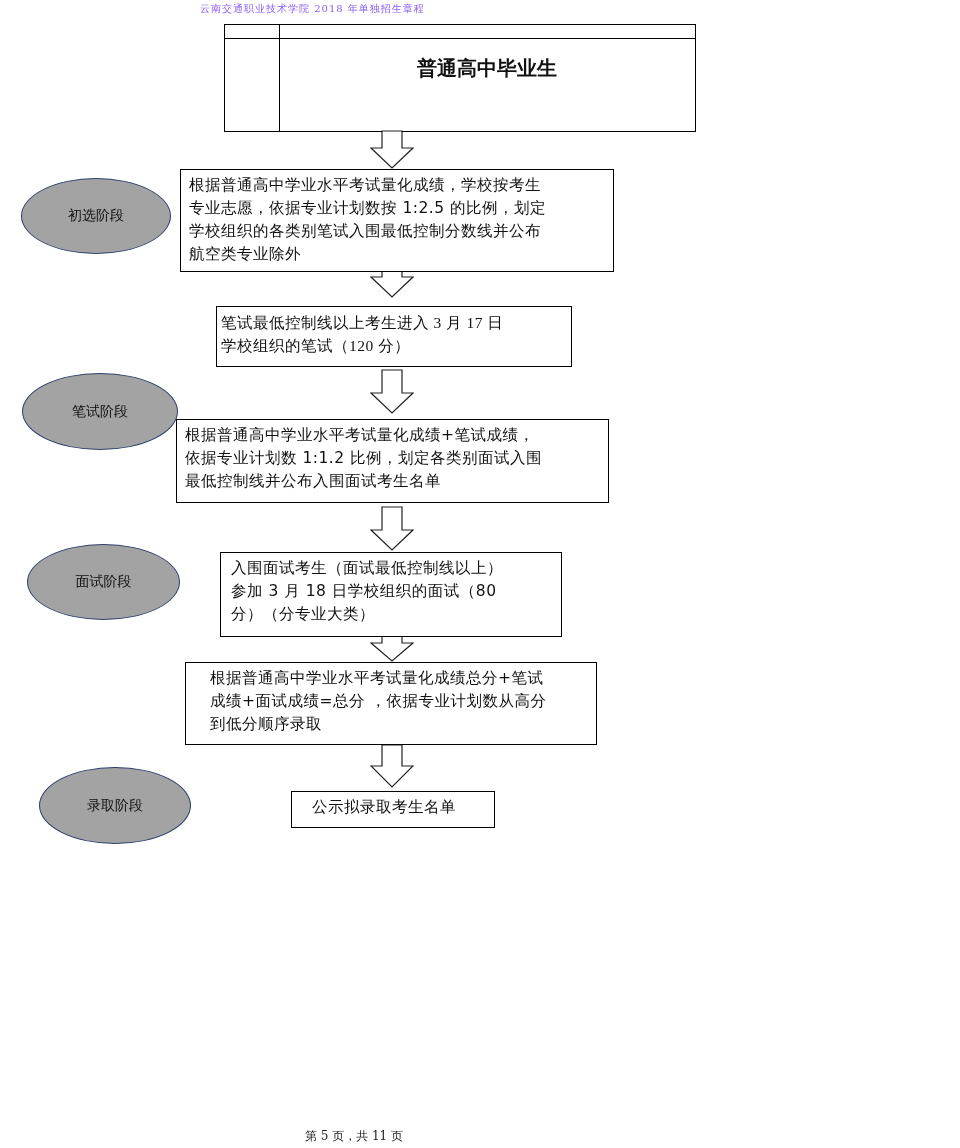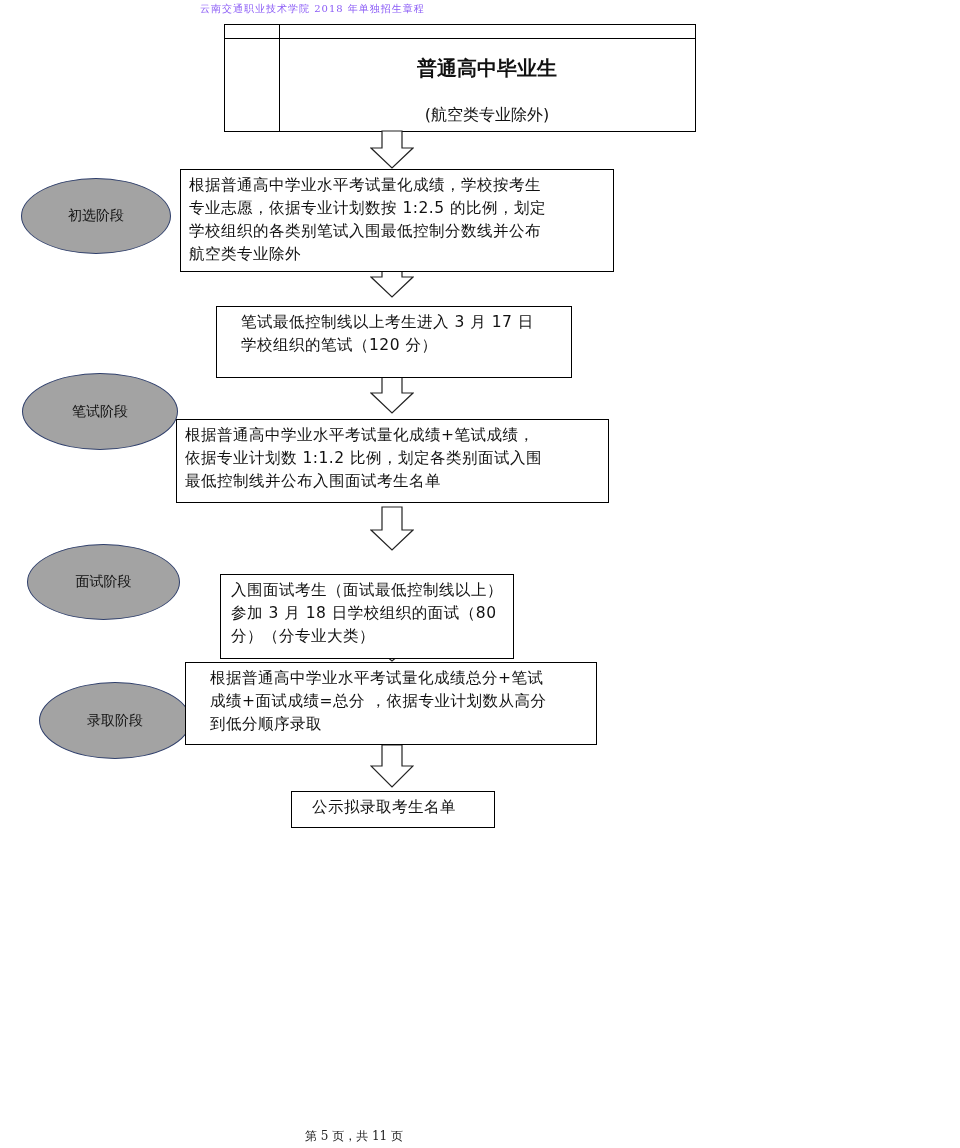--- a/index.html
+++ b/index.html
@@ -22,21 +22,20 @@
 </style>
 </head>
 <body>
 
 <div class="abs header-text">云南交通职业技术学院 2018 年单独招生章程</div>
 
 <div class="abs top-table">
   <div class="hline"></div>
   <div class="vline"></div>
   <div class="top-title">普通高中毕业生</div>
-  <div class="top-sub">(航空类专业除外)</div>
 </div>
 
 <svg class="arrow" style="left:370px;top:130px;" viewBox="0 0 44 40">
     <path d="M12 1 H32 V18 H43 L22 38 L1 18 H12 Z" fill="#fff" stroke="#222" stroke-width="1.2"></path>
   </svg>
 <svg class="arrow" style="left:370px;top:259px;" viewBox="0 0 44 40">
     <path d="M12 1 H32 V18 H43 L22 38 L1 18 H12 Z" fill="#fff" stroke="#222" stroke-width="1.2"></path>
   </svg>
 <svg class="arrow" style="left:370px;top:369px;height:46px;" viewBox="0 0 44 46">
     <path d="M12 1 H32 V24 H43 L22 44 L1 24 H12 Z" fill="#fff" stroke="#222" stroke-width="1.2"></path>
@@ -53,34 +52,34 @@
 
 <div class="ellipse" style="left:21px;top:178px;width:150px;height:76px;">
     <span>初选阶段</span>
   </div>
 <div class="ellipse" style="left:22px;top:373px;width:156px;height:77px;">
     <span>笔试阶段</span>
   </div>
 <div class="ellipse" style="left:27px;top:544px;width:153px;height:76px;">
     <span>面试阶段</span>
   </div>
-<div class="ellipse" style="left:39px;top:682px;width:152px;height:77px;text-align:center;">
+<div class="ellipse" style="left:39px;top:767px;width:152px;height:77px;text-align:center;">
     <span>录取阶段</span>
   </div>
 
 <div class="box" style="left:180px;top:169px;width:434px;height:103px;">根据普通高中学业水平考试量化成绩，学校按考生
 专业志愿，依据专业计划数按 1:2.5 的比例，划定
 学校组织的各类别笔试入围最低控制分数线并公布
 航空类专业除外</div>
-<div class="box" style="left:216px;top:306px;width:356px;height:72px;padding-left:24px;">笔试最低控制线以上考生进入 3 月 17 日
+<div class="box" style="left:216px;top:306px;width:356px;height:61px;padding-left:4px;font-family:Liberation Serif, serif;">笔试最低控制线以上考生进入 3 月 17 日
 学校组织的笔试（120 分）</div>
 <div class="box" style="left:176px;top:419px;width:433px;height:84px;">根据普通高中学业水平考试量化成绩+笔试成绩，
 依据专业计划数 1:1.2 比例，划定各类别面试入围
 最低控制线并公布入围面试考生名单</div>
-<div class="box" style="left:220px;top:552px;width:294px;height:85px;padding-left:10px;margin-top:22px;">入围面试考生（面试最低控制线以上）
+<div class="box" style="left:220px;top:552px;width:342px;height:85px;padding-left:10px;">入围面试考生（面试最低控制线以上）
 参加 3 月 18 日学校组织的面试（80
 分）（分专业大类）</div>
 <div class="box" style="left:185px;top:662px;width:412px;height:83px;padding-left:24px;">根据普通高中学业水平考试量化成绩总分+笔试
 成绩+面试成绩=总分 ，依据专业计划数从高分
 到低分顺序录取</div>
 <div class="box" style="left:291px;top:791px;width:204px;height:37px;padding-left:20px;">公示拟录取考生名单</div>
 
 <div class="abs footer"><span>第 5 页，共 11 页</span></div>
 
 </body></html>

